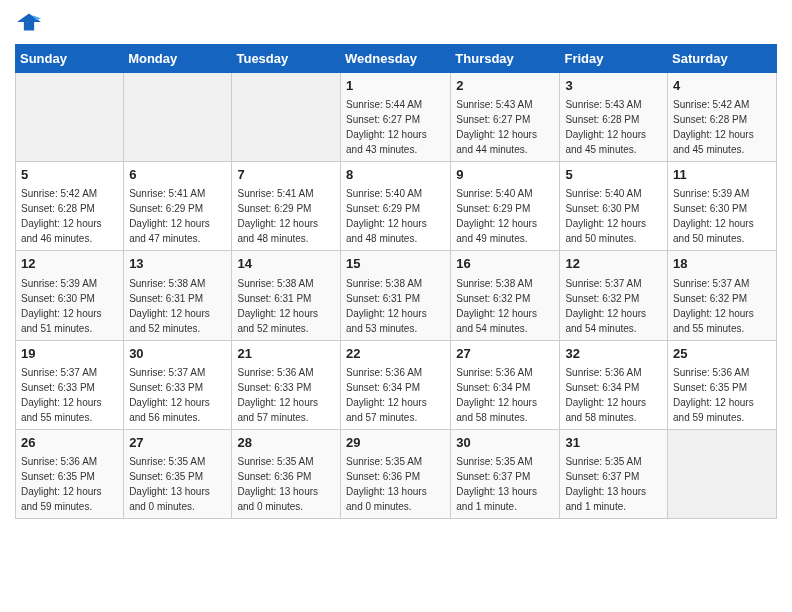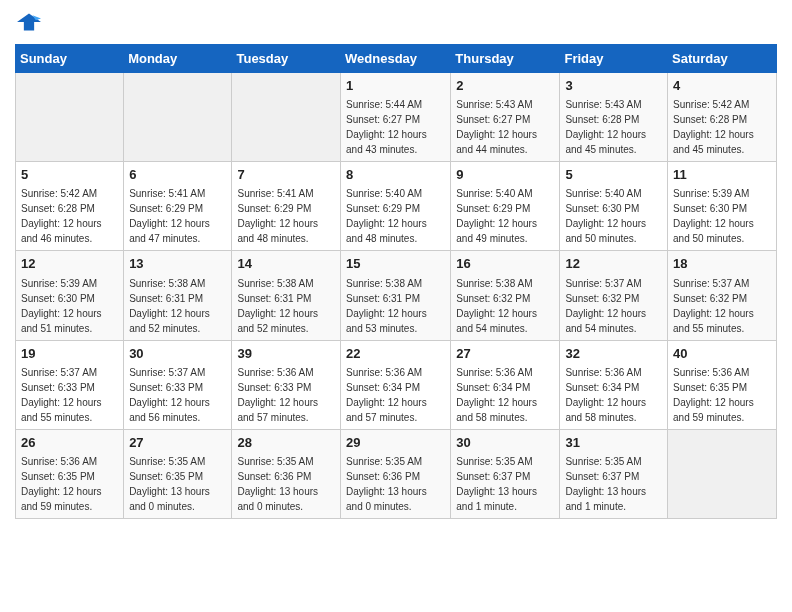--- a/index.html
+++ b/index.html
@@ -215,37 +215,37 @@
         </tr>
         <tr>
           <td><span class="day-number">19</span><span class="day-info" style="white-space: pre-line;">Sunrise: 5:37 AM
 Sunset: 6:33 PM
 Daylight: 12 hours
 and 55 minutes.</span></td>
           <td><span class="day-number">30</span><span class="day-info" style="white-space: pre-line;">Sunrise: 5:37 AM
 Sunset: 6:33 PM
 Daylight: 12 hours
 and 56 minutes.</span></td>
-          <td><span class="day-number">39</span><span class="day-info" style="white-space: pre-line;">Sunrise: 5:36 AM
+          <td><span class="day-number">21</span><span class="day-info" style="white-space: pre-line;">Sunrise: 5:36 AM
 Sunset: 6:33 PM
 Daylight: 12 hours
 and 57 minutes.</span></td>
           <td><span class="day-number">22</span><span class="day-info" style="white-space: pre-line;">Sunrise: 5:36 AM
 Sunset: 6:34 PM
 Daylight: 12 hours
 and 57 minutes.</span></td>
           <td><span class="day-number">27</span><span class="day-info" style="white-space: pre-line;">Sunrise: 5:36 AM
 Sunset: 6:34 PM
 Daylight: 12 hours
 and 58 minutes.</span></td>
           <td><span class="day-number">32</span><span class="day-info" style="white-space: pre-line;">Sunrise: 5:36 AM
 Sunset: 6:34 PM
 Daylight: 12 hours
 and 58 minutes.</span></td>
-          <td><span class="day-number">40</span><span class="day-info" style="white-space: pre-line;">Sunrise: 5:36 AM
+          <td><span class="day-number">25</span><span class="day-info" style="white-space: pre-line;">Sunrise: 5:36 AM
 Sunset: 6:35 PM
 Daylight: 12 hours
 and 59 minutes.</span></td>
         </tr>
         <tr>
           <td><span class="day-number">26</span><span class="day-info" style="white-space: pre-line;">Sunrise: 5:36 AM
 Sunset: 6:35 PM
 Daylight: 12 hours
 and 59 minutes.</span></td>
           <td><span class="day-number">27</span><span class="day-info" style="white-space: pre-line;">Sunrise: 5:35 AM

